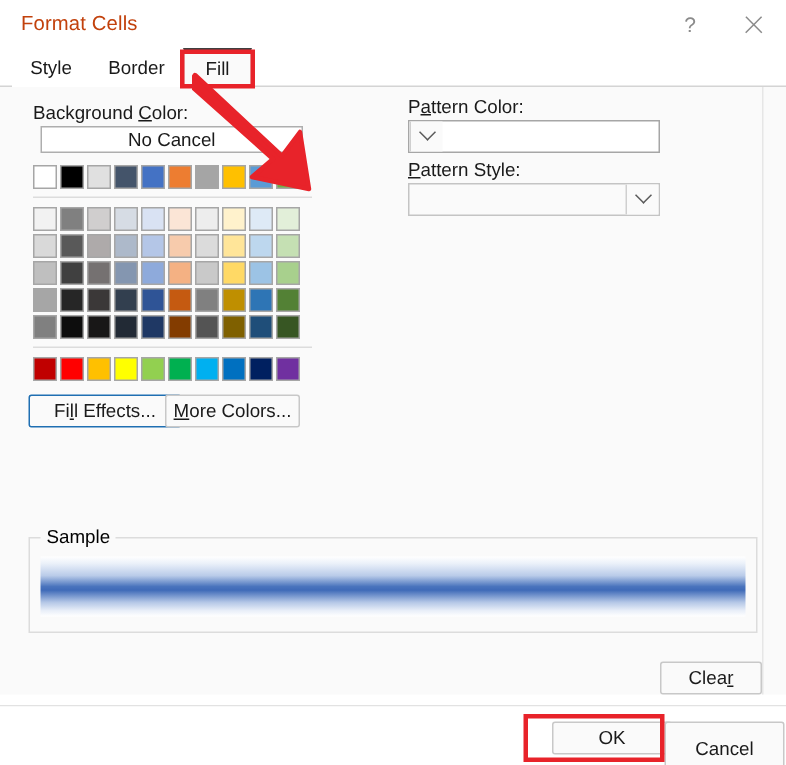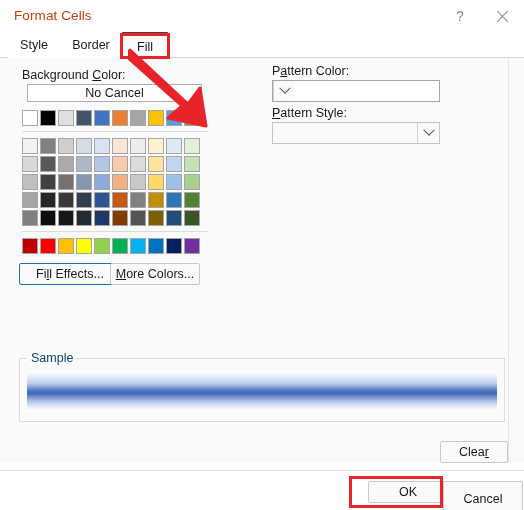--- a/index.html
+++ b/index.html
@@ -75,21 +75,21 @@
     display: flex;
     align-items: center;
     justify-content: center;
     font-size: 12.5px;
     color: #1a1a1a;
     background: #ffffff;
     box-sizing: border-box;
   }
   .tab.font   { left: 8px;   width: 52px; }
   .tab.border { left: 60px;  width: 62px; }
-  .tab.fill   { left: 122px; width: 46px; background: #fafafa; border-left: 1px solid #d4d4d4; border-right: 1px solid #d4d4d4; border-top: 4px solid #404040; }
+  .tab.fill   { left: 122px; width: 46px; background: #fafafa; border-left: 1px solid #d4d4d4; border-right: 1px solid #d4d4d4; border-top: 2px solid #404040; }
 
   
   .body-panel {
     position: absolute;
     left: 0; top: 58px;
     width: 524px; height: 405px;
     background: #fafafa;
   }
   .vert-divider {
     position: absolute;
@@ -197,21 +197,21 @@
     border: 1px solid #dcdcdc;
     box-sizing: border-box;
     background: #fafafa;
   }
   .groupbox-title {
     position: absolute;
     left: 27px; top: 351px;
     background: #fafafa;
     padding: 0 4px;
     font-size: 12.5px;
-    color: #0c4a6e;
+    color: #000000;
   }
   .sample-swatch {
     position: absolute;
     left: 27px; top: 371px;
     width: 470px; height: 40px;
     background: linear-gradient(to bottom,
         #ffffff 0%,
         #eaf0f9 12%,
         #b9cbe9 32%,
         #4a74bd 50%,

